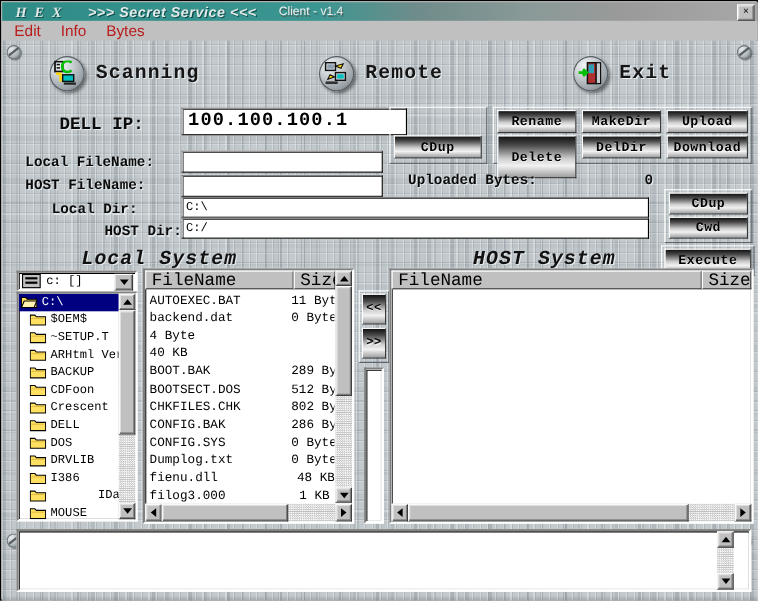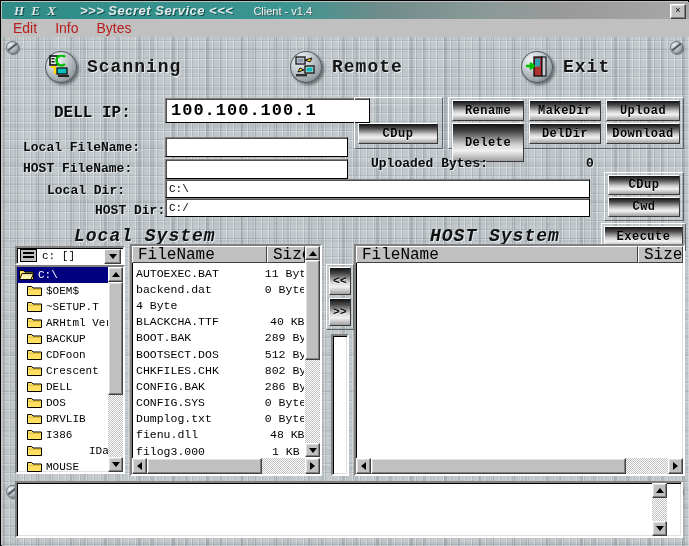--- a/index.html
+++ b/index.html
@@ -462,21 +462,20 @@
             <span class="sz">11 Byt</span>
           </div>
           <div class="lrow">
             <span class="fn" style="width: 136px;">backend.dat</span>
             <span class="sz">0 Byte</span>
           </div>
           <div class="lrow">
             <span class="sz">4 Byte</span>
           </div>
           <div class="lrow">
-            <span class="fn" style="width: 136px;">BLACKCHA.TTF</span>
             <span class="sz">40 KB</span>
           </div>
           <div class="lrow">
             <span class="fn" style="width: 136px;">BOOT.BAK</span>
             <span class="sz">289 By</span>
           </div>
           <div class="lrow">
             <span class="fn" style="width: 136px;">BOOTSECT.DOS</span>
             <span class="sz">512 By</span>
           </div>

